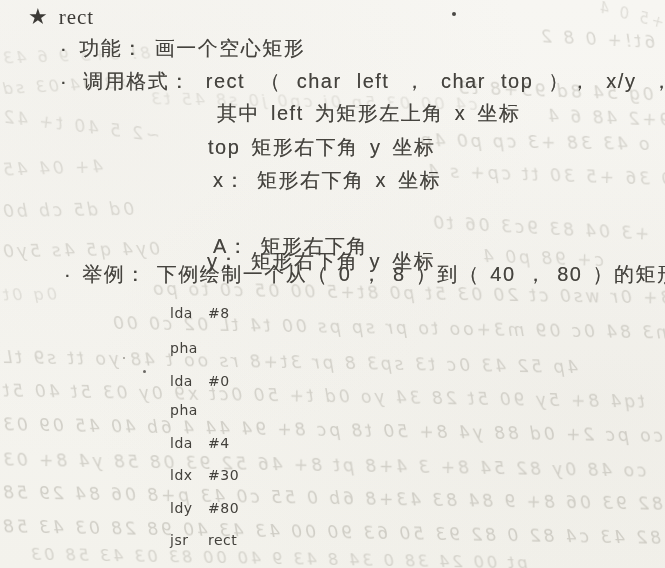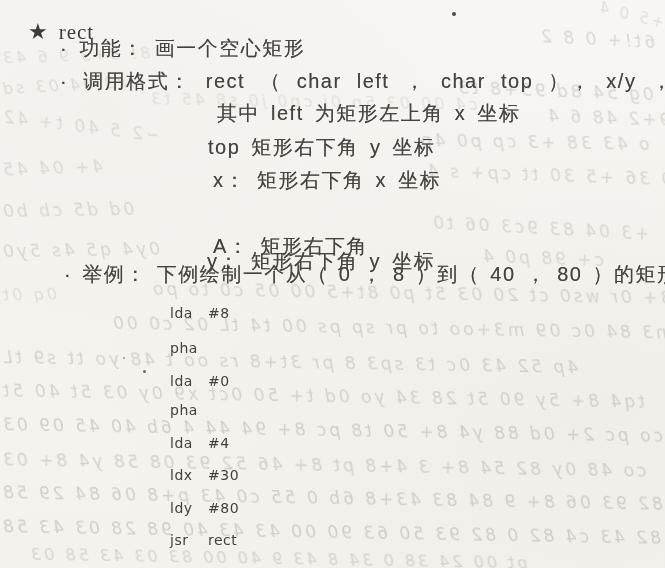--- a/index.html
+++ b/index.html
@@ -26,21 +26,21 @@
     font-style:italic;
     color:#a9a69c;
     letter-spacing:3px;
     transform-origin:center;
     filter:blur(0.6px);
     pointer-events:none;
   }
   
   .heading{
     position:absolute;
-    left:28px;top:20px;
+    left:28px;top:5px;
     white-space:nowrap;
     color:#3d3b37;
     font-size:21px;
     line-height:24px;
     text-align:right;
   }
   .heading .star{font-size:22px;letter-spacing:0;}
   .heading .htitle{
     margin-left:11px;
     font-family:"Liberation Serif", serif;

